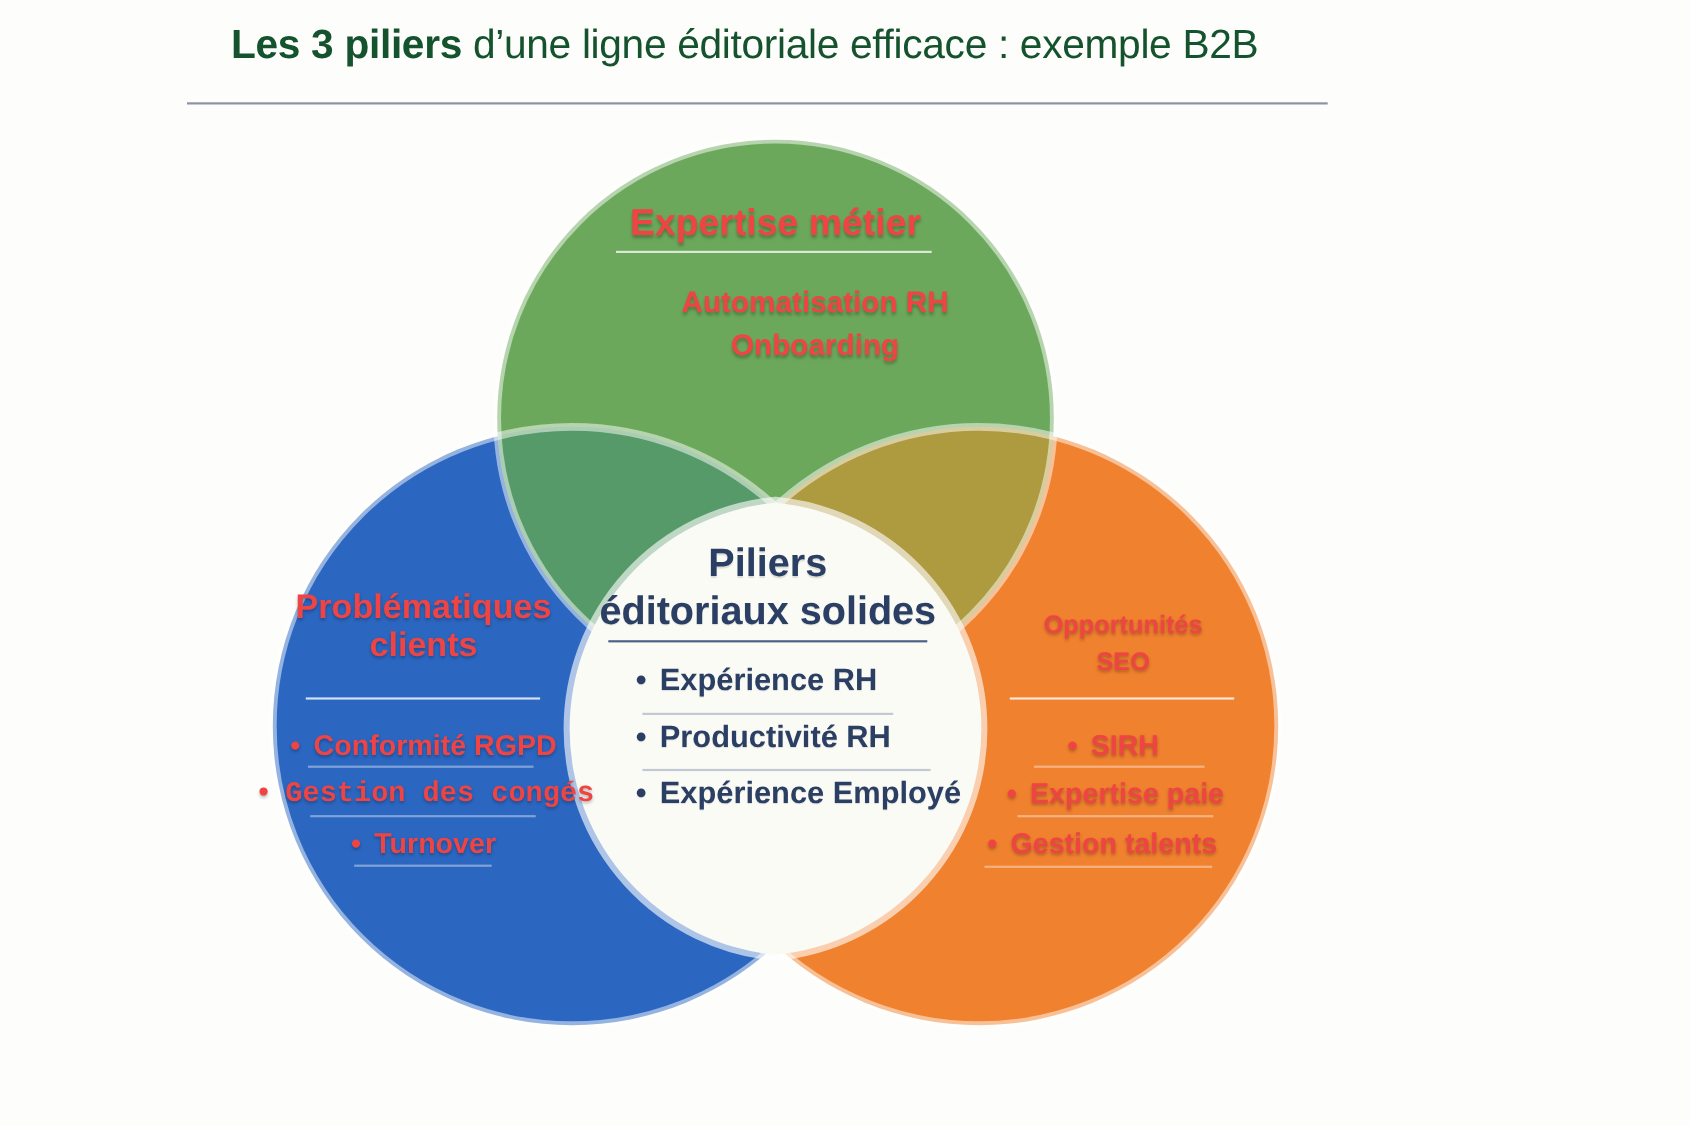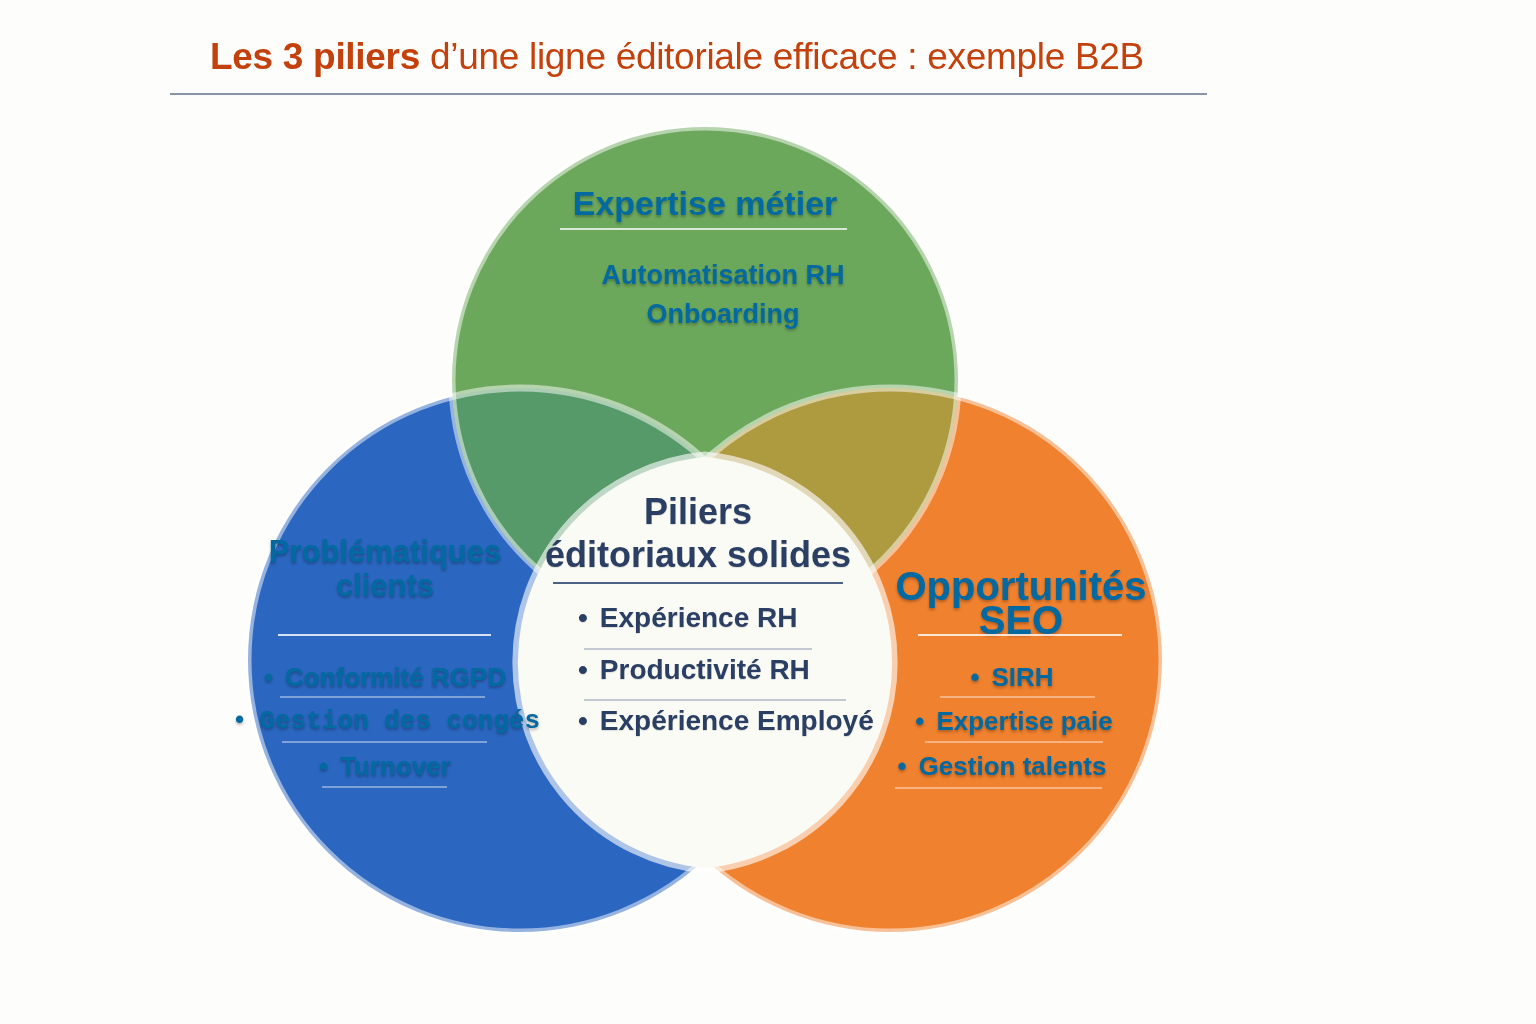--- a/index.html
+++ b/index.html
@@ -5,59 +5,59 @@
   html,body{margin:0;padding:0;background:#ffffff;}
   .stage{
     position:relative;width:1536px;height:1024px;overflow:hidden;
     background:#fdfdfb;
     font-family:"Liberation Sans", sans-serif;
   }
   .stage svg{position:absolute;left:0;top:0;}
 
   
   .title{
-    position:absolute;left:210px;top:36px;white-space:nowrap;
-    font-size:37px;color:#c2410c;letter-spacing:-0.3px;
+    position:absolute;left:210px;top:20px;white-space:nowrap;
+    font-size:37px;color:#14532d;letter-spacing:-0.3px;
   }
   .title .t-bold{font-weight:700;}
   .title .t-rest{font-weight:400;}
   .title-rule{
     position:absolute;left:170px;top:93px;width:1037px;height:2px;
     background:#8a94a7;
   }
 
   
-  .white-txt{color:#0369a1;text-shadow:0 2px 3px rgba(0,0,0,0.28);}
+  .white-txt{color:#ef4444;text-shadow:0 2px 3px rgba(0,0,0,0.28);}
   .navy-txt{color:#2a3f63;text-shadow:0 1px 1px rgba(0,0,0,0.12);}
   .grp-h{position:absolute;font-weight:700;text-align:center;transform:translateX(-50%);white-space:nowrap;}
   .grp-item{position:absolute;font-weight:700;text-align:center;transform:translateX(-50%);white-space:nowrap;}
   .rule{position:absolute;height:2px;}
   .sep{position:absolute;height:2px;}
   .bullet{display:inline-block;margin-right:12px;}
 
   
   .h-top{left:705px;top:184px;font-size:34px;}
   .rule-top{left:560px;top:228px;width:287px;background:rgba(255,255,255,0.75);}
   .items-top{
-    position:absolute;left:723px;top:256px;transform:translateX(-50%);
+    position:absolute;left:741px;top:256px;transform:translateX(-50%);
     font-size:27px;font-weight:700;line-height:39px;text-align:center;white-space:nowrap;
   }
 
   
   .h-left{left:385px;top:535px;font-size:31px;line-height:34px;}
   .rule-left{left:278px;top:634px;width:213px;background:rgba(255,255,255,0.8);}
   .item-b1{left:385px;top:662px;font-size:26px;}
   .item-b2{left:386px;top:706px;font-size:26px;font-family:Liberation Mono, monospace;}
   .item-b3{left:385px;top:751px;font-size:26px;}
   .sep-b1{left:280px;top:696px;width:205px;background:rgba(255,255,255,0.4);}
   .sep-b2{left:282px;top:741px;width:205px;background:rgba(255,255,255,0.4);}
   .sep-b3{left:322px;top:786px;width:125px;background:rgba(255,255,255,0.4);}
 
   
-  .h-right{left:1021px;top:569px;font-size:40px;line-height:34px;}
+  .h-right{left:1021px;top:550px;font-size:23px;line-height:34px;}
   .rule-right{left:918px;top:634px;width:204px;background:rgba(255,255,255,0.8);}
   .item-o1{left:1012px;top:662px;font-size:26px;}
   .item-o2{left:1014px;top:706px;font-size:26px;}
   .item-o3{left:1002px;top:751px;font-size:26px;}
   .sep-o1{left:940px;top:696px;width:155px;background:rgba(255,255,255,0.4);}
   .sep-o2{left:925px;top:741px;width:178px;background:rgba(255,255,255,0.4);}
   .sep-o3{left:895px;top:787px;width:207px;background:rgba(255,255,255,0.4);}
 
   
   .h-center{left:698px;top:490px;font-size:36px;line-height:43px;}

